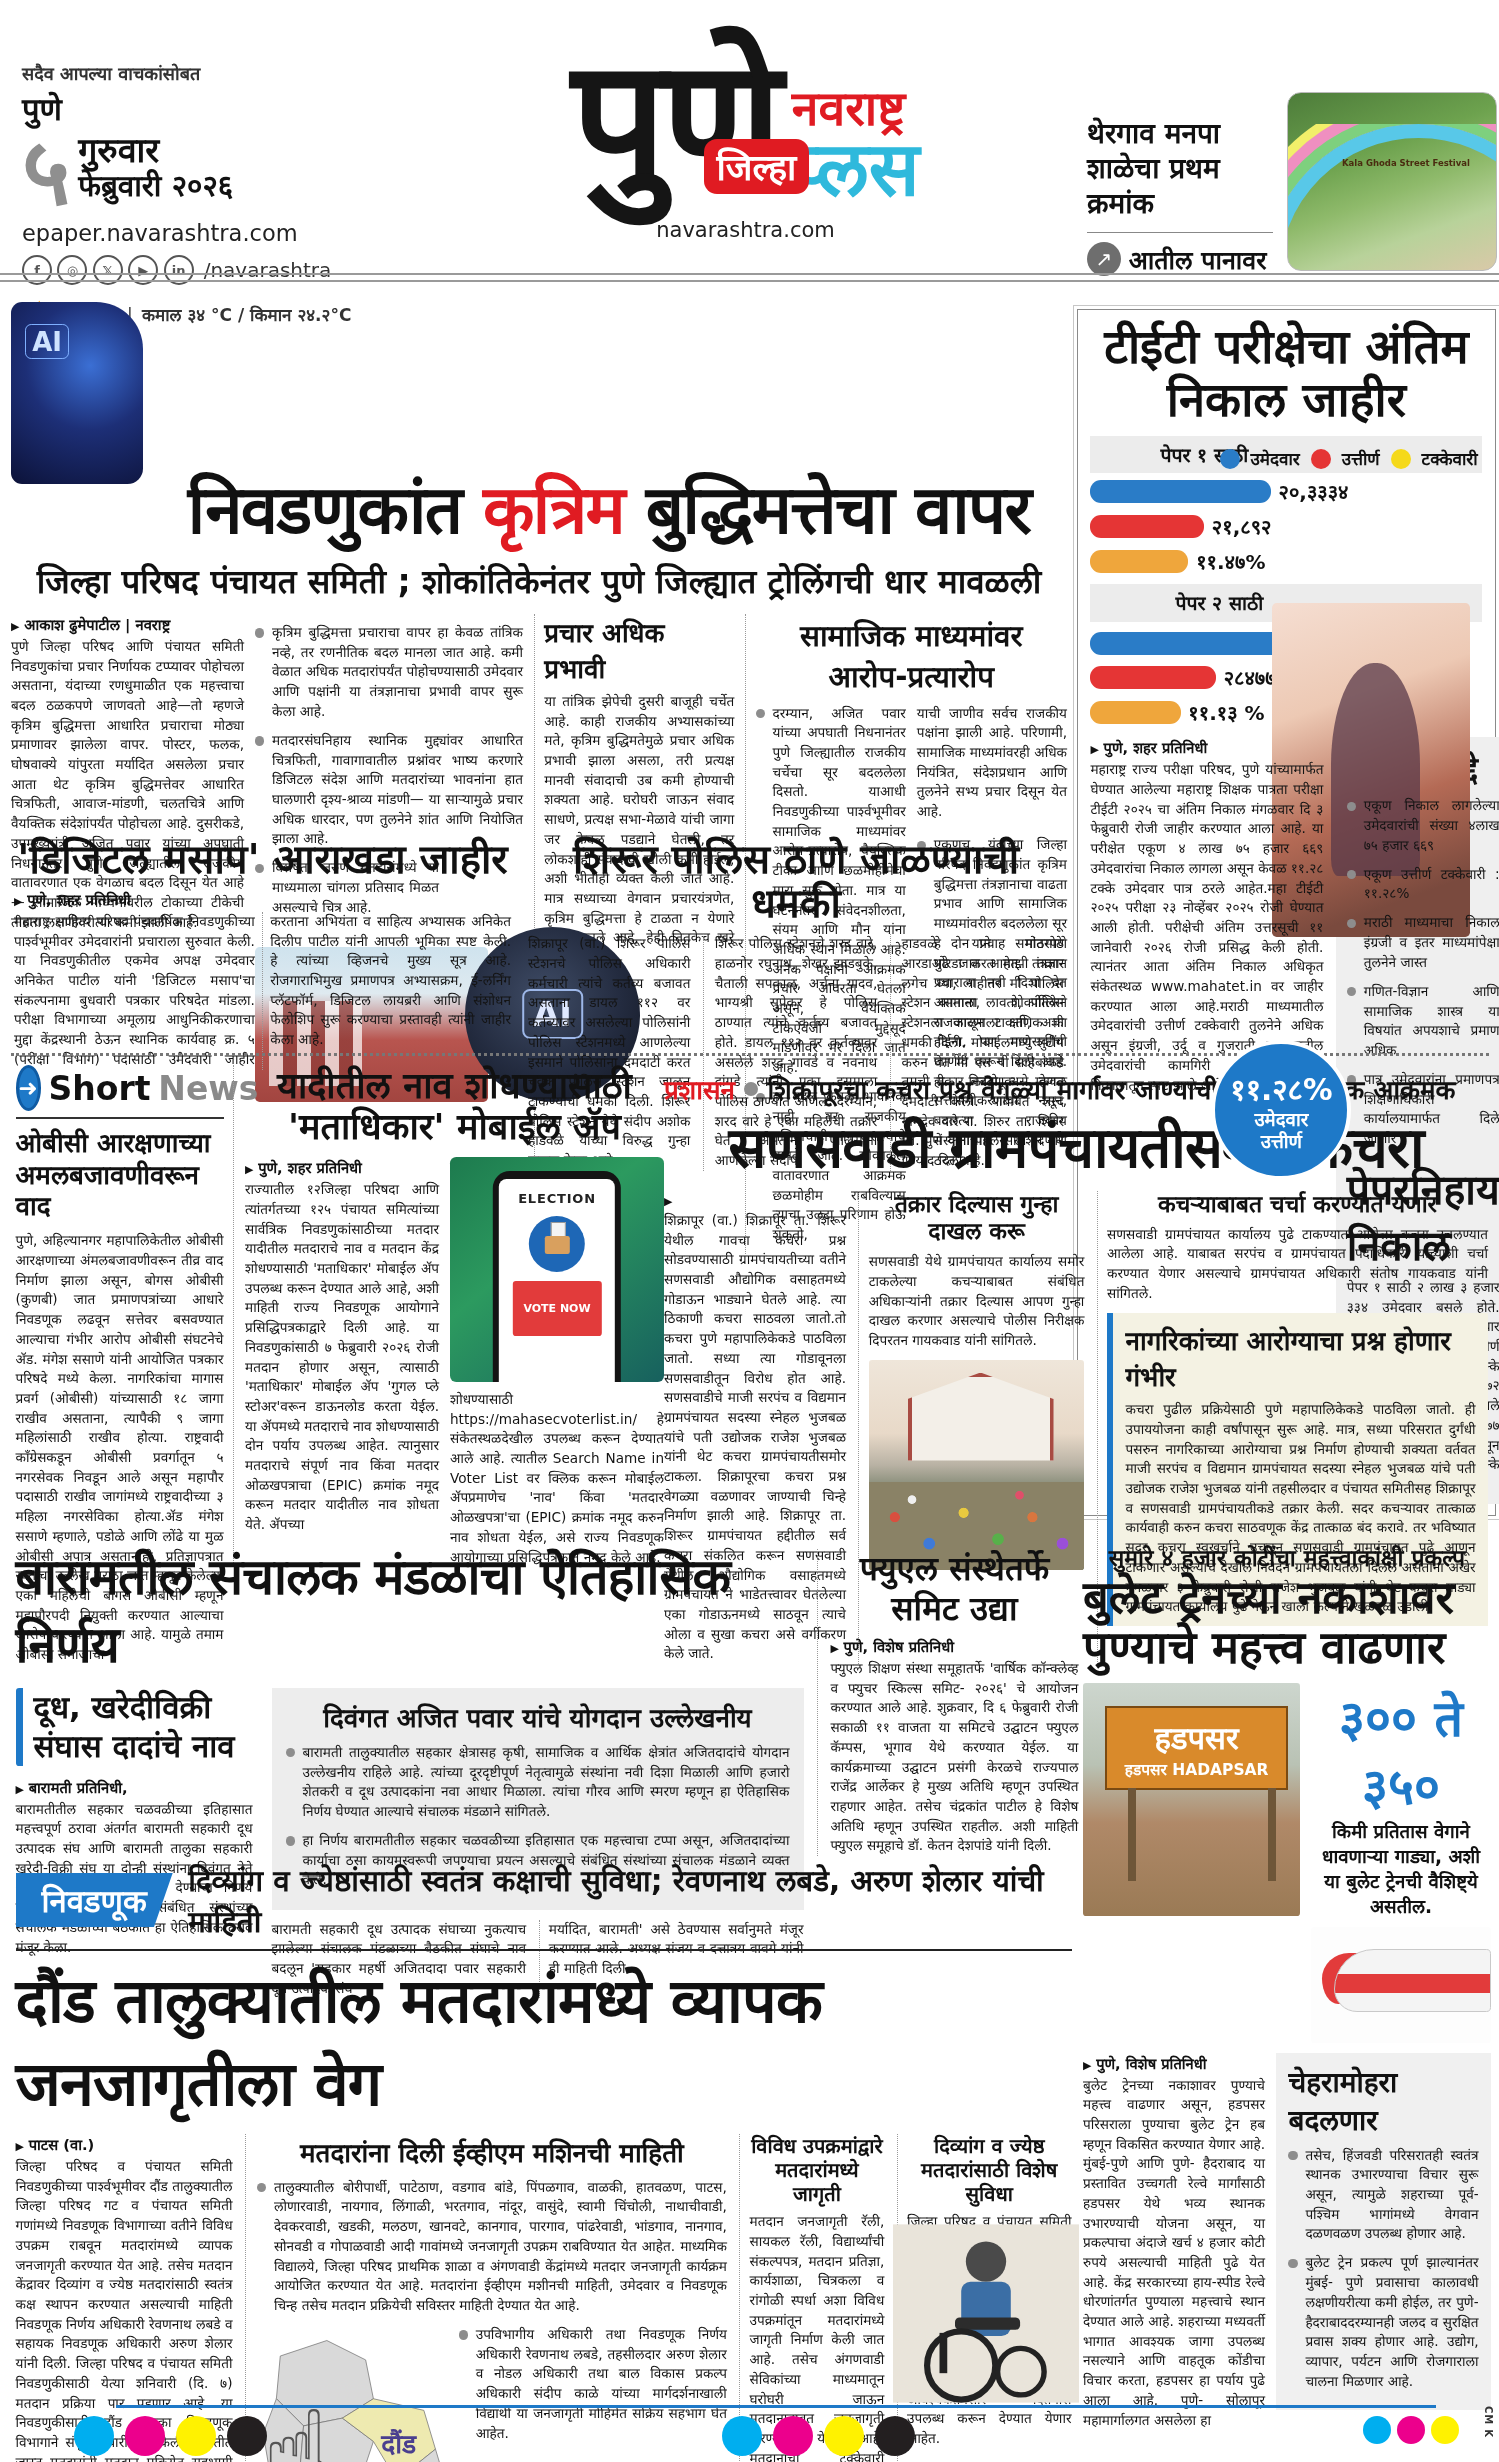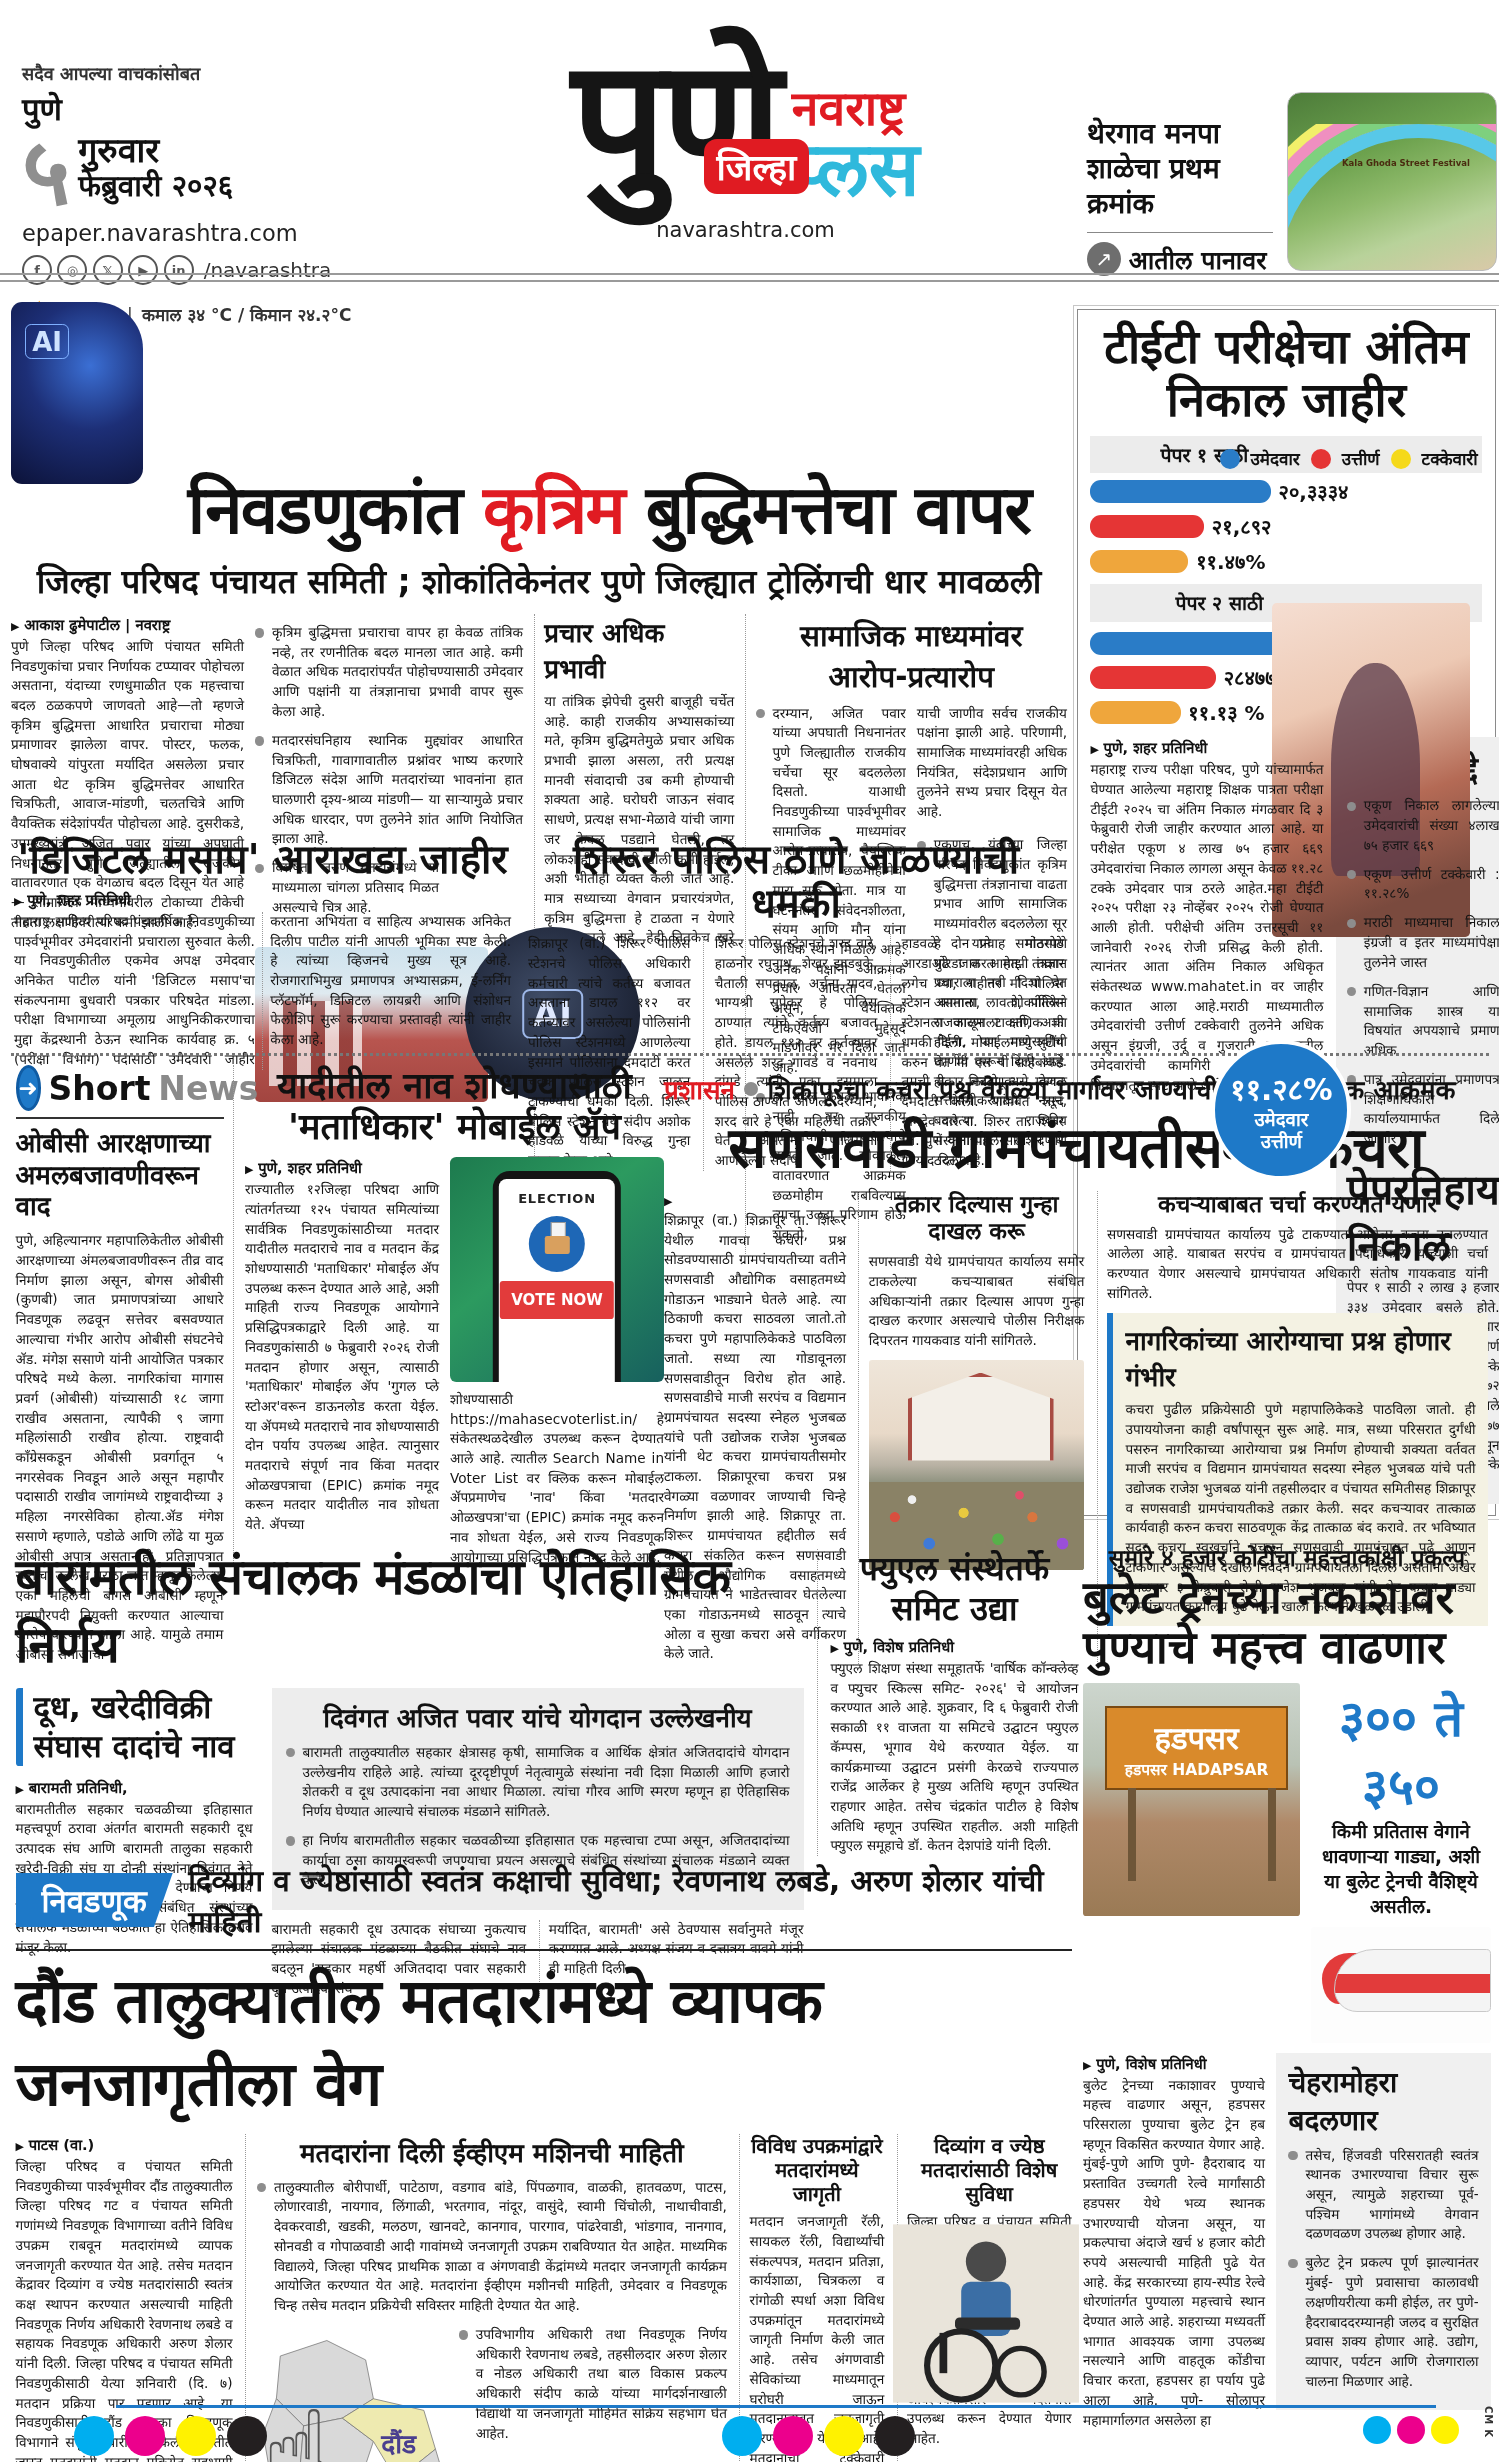--- a/index.html
+++ b/index.html
@@ -92,21 +92,21 @@
   .sn-hl{font-size:26px;font-weight:900;line-height:1.2;margin:9.3px 0;}
   
   .mat-hl{font-size:36px;font-weight:900;line-height:1.15;}
   .phone-img{width:100%;height:225px;border-radius:6.2px;background:linear-gradient(140deg,#1d7a4e 0%,#2c9a5f 40%,#17605e 100%);position:relative;overflow:hidden;}
   .phone{position:absolute;left:50%;top:14px;transform:translateX(-50%);width:116px;height:233px;background:#141414;border-radius:17px;padding:7.8px 6.2px;}
   .phone .scr{background:#fff;width:100%;height:100%;border-radius:7.8px;display:flex;flex-direction:column;align-items:center;gap:9.3px;padding-top:12.4px;box-sizing:border-box;}
   .phone .scr .el{font-size:13px;font-weight:800;letter-spacing:0.8px;color:#222;}
   .phone .scr .ball{width:56px;height:56px;border-radius:50%;background:#1e67b6;position:relative;}
   .phone .scr .ball::after{content:"";position:absolute;left:15.5px;top:20px;width:25px;height:18.6px;background:#d9a05e;border-radius:2.3px;}
   .phone .scr .ball::before{content:"";position:absolute;left:22px;top:6.2px;width:12.4px;height:15.5px;background:#f4f4f4;border:0.8px solid #999;}
-  .phone .vote{background:#e23b3b;color:#fff;font-size:15px;font-weight:800;padding:10px 11px;border-radius:3.1px;}
+  .phone .vote{background:#e23b3b;color:#fff;font-size:11px;font-weight:800;padding:21px 11px;border-radius:3.1px;}
   
   .kicker-row{display:flex;align-items:center;gap:9.3px;}
   .kicker-tag-red{color:#e01b22;font-size:26px;font-weight:900;}
   .kicker-dot{width:14px;height:14px;border-radius:50%;background:#8d8d8d;flex:none;}
   .kicker-txt{font-size:26px;font-weight:900;}
   .san-hl{font-size:56px;font-weight:900;text-align:center;letter-spacing:-0.8px;}
   .sub-head{font-size:23px;font-weight:900;text-align:center;margin-bottom:6.2px;line-height:1.2;}
   .garbage{width:100%;height:210px;border-radius:3.1px;background:linear-gradient(180deg,#efe6da 0%,#e8d9c8 35%,#b9b2a4 50%,#7d8570 62%,#6b6f5a 100%);position:relative;overflow:hidden;}
   .garbage::before{content:"";position:absolute;left:18%;top:6%;width:64%;height:40%;background:#f3efe8;border:4.7px solid #a84b42;border-bottom:none;clip-path:polygon(0 100%,0 30%,50% 0,100% 30%,100% 100%);}
   .garbage::after{content:"";position:absolute;left:0;bottom:0;width:100%;height:42%;background:

